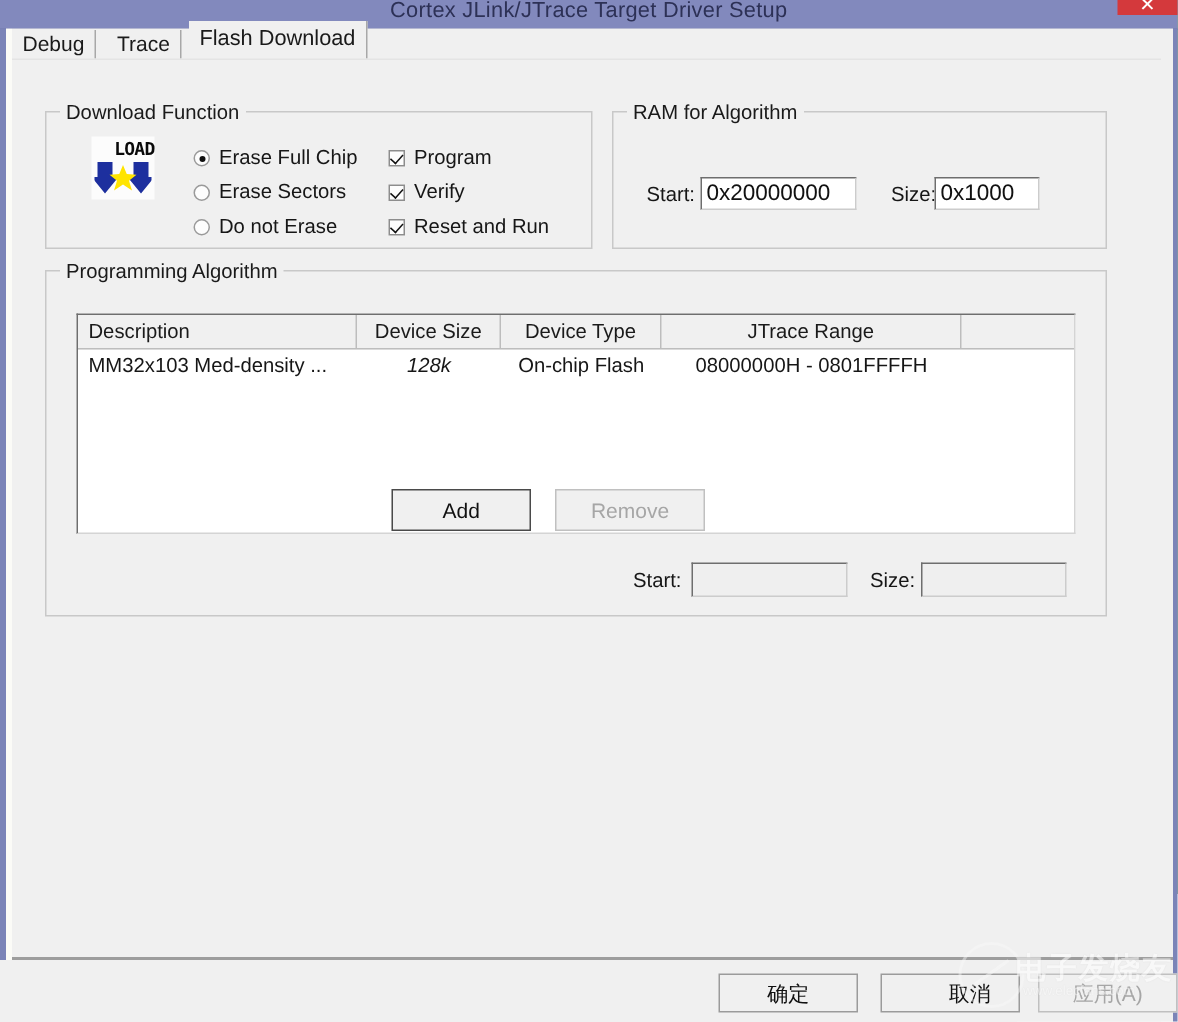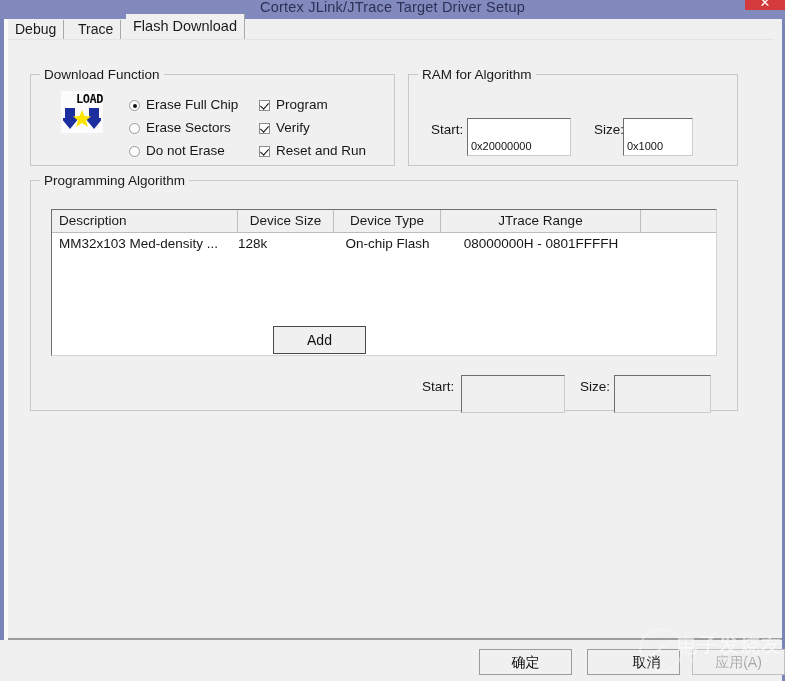--- a/index.html
+++ b/index.html
@@ -212,23 +212,23 @@
     color: #161616;
     white-space: nowrap;
   }
   .textfield {
     position: absolute;
     background: #ffffff;
     border: 1px solid #ccc;
     border-top: 1.5px solid #6e6e6e;
     border-left: 1.5px solid #6e6e6e;
     box-sizing: border-box;
-    font-size: 11px;
+    font-size: 15px;
     color: #111;
-    padding: 18px 3px;
+    padding: 1px 3px;
     line-height: 18px;
     white-space: nowrap;
     overflow: hidden;
   }
   .textfield.disabled {
     background: #efefef;
   }
   
   .table-wrap {
     position: absolute;
@@ -269,35 +269,35 @@
     position: absolute;
     top: 0; height: 21px;
     line-height: 21px;
     font-size: 13.5px;
     color: #161616;
     box-sizing: border-box;
     white-space: nowrap;
     overflow: hidden;
   }
   .td.c0 { left: 0;   width: 186px; padding-left: 7px; text-align: left; }
-  .td.c1 { left: 186px; width: 96px;  text-align: left; }
+  .td.c1 { left: 186px; width: 96px;  text-align: center; font-style: italic; }
   .td.c2 { left: 282px; width: 107px; text-align: center; }
   .td.c3 { left: 389px; width: 200px; text-align: center; }
   
   .btn {
     position: absolute;
     background: #f0f0f0;
     border: 1px solid #9b9b9b;
     box-sizing: border-box;
     font-size: 14px;
     color: #111;
     text-align: center;
     white-space: nowrap;
   }
-  .btn.strong { border: 1.5px solid #4a4a4a; margin-left: 12px; }
+  .btn.strong { border: 1.5px solid #4a4a4a; }
   .btn.disabled { color: #a6a6a6; border-color: #c0c0c0; }
   .add-btn    { left: 253px; top: 286px; width: 93px; height: 28px; line-height: 26px; }
   .remove-btn { left: 362px; top: 286px; width: 100px; height: 28px; line-height: 26px; }
   
   .footer-sep {
     position: absolute;
     left: 8px; top: 638px;
     width: 774px; height: 2px;
     background: #9d9d9d;
   }
@@ -440,20 +440,21 @@
       </div>
 
       <div class="fld-label" style="left:391px; top:198px;">Start:</div>
       <div class="textfield disabled" style="left:430px; top:194px; width:104px; height:23px;"></div>
 
       <div class="fld-label" style="left:549px; top:198px;">Size:</div>
       <div class="textfield disabled" style="left:583px; top:194px; width:97px; height:23px;"></div>
     </div>
 
     <div class="btn strong add-btn">Add</div>
+    <div class="btn disabled remove-btn">Remove</div>
   </div>
 
   <div class="footer-sep"></div>
   <div class="footer">
     <div class="btn ok-btn">确定</div>
     <div class="btn cancel-btn">取消</div>
     <div class="btn disabled apply-btn">应用(A)</div>
   </div>
 
   <div class="watermark">

